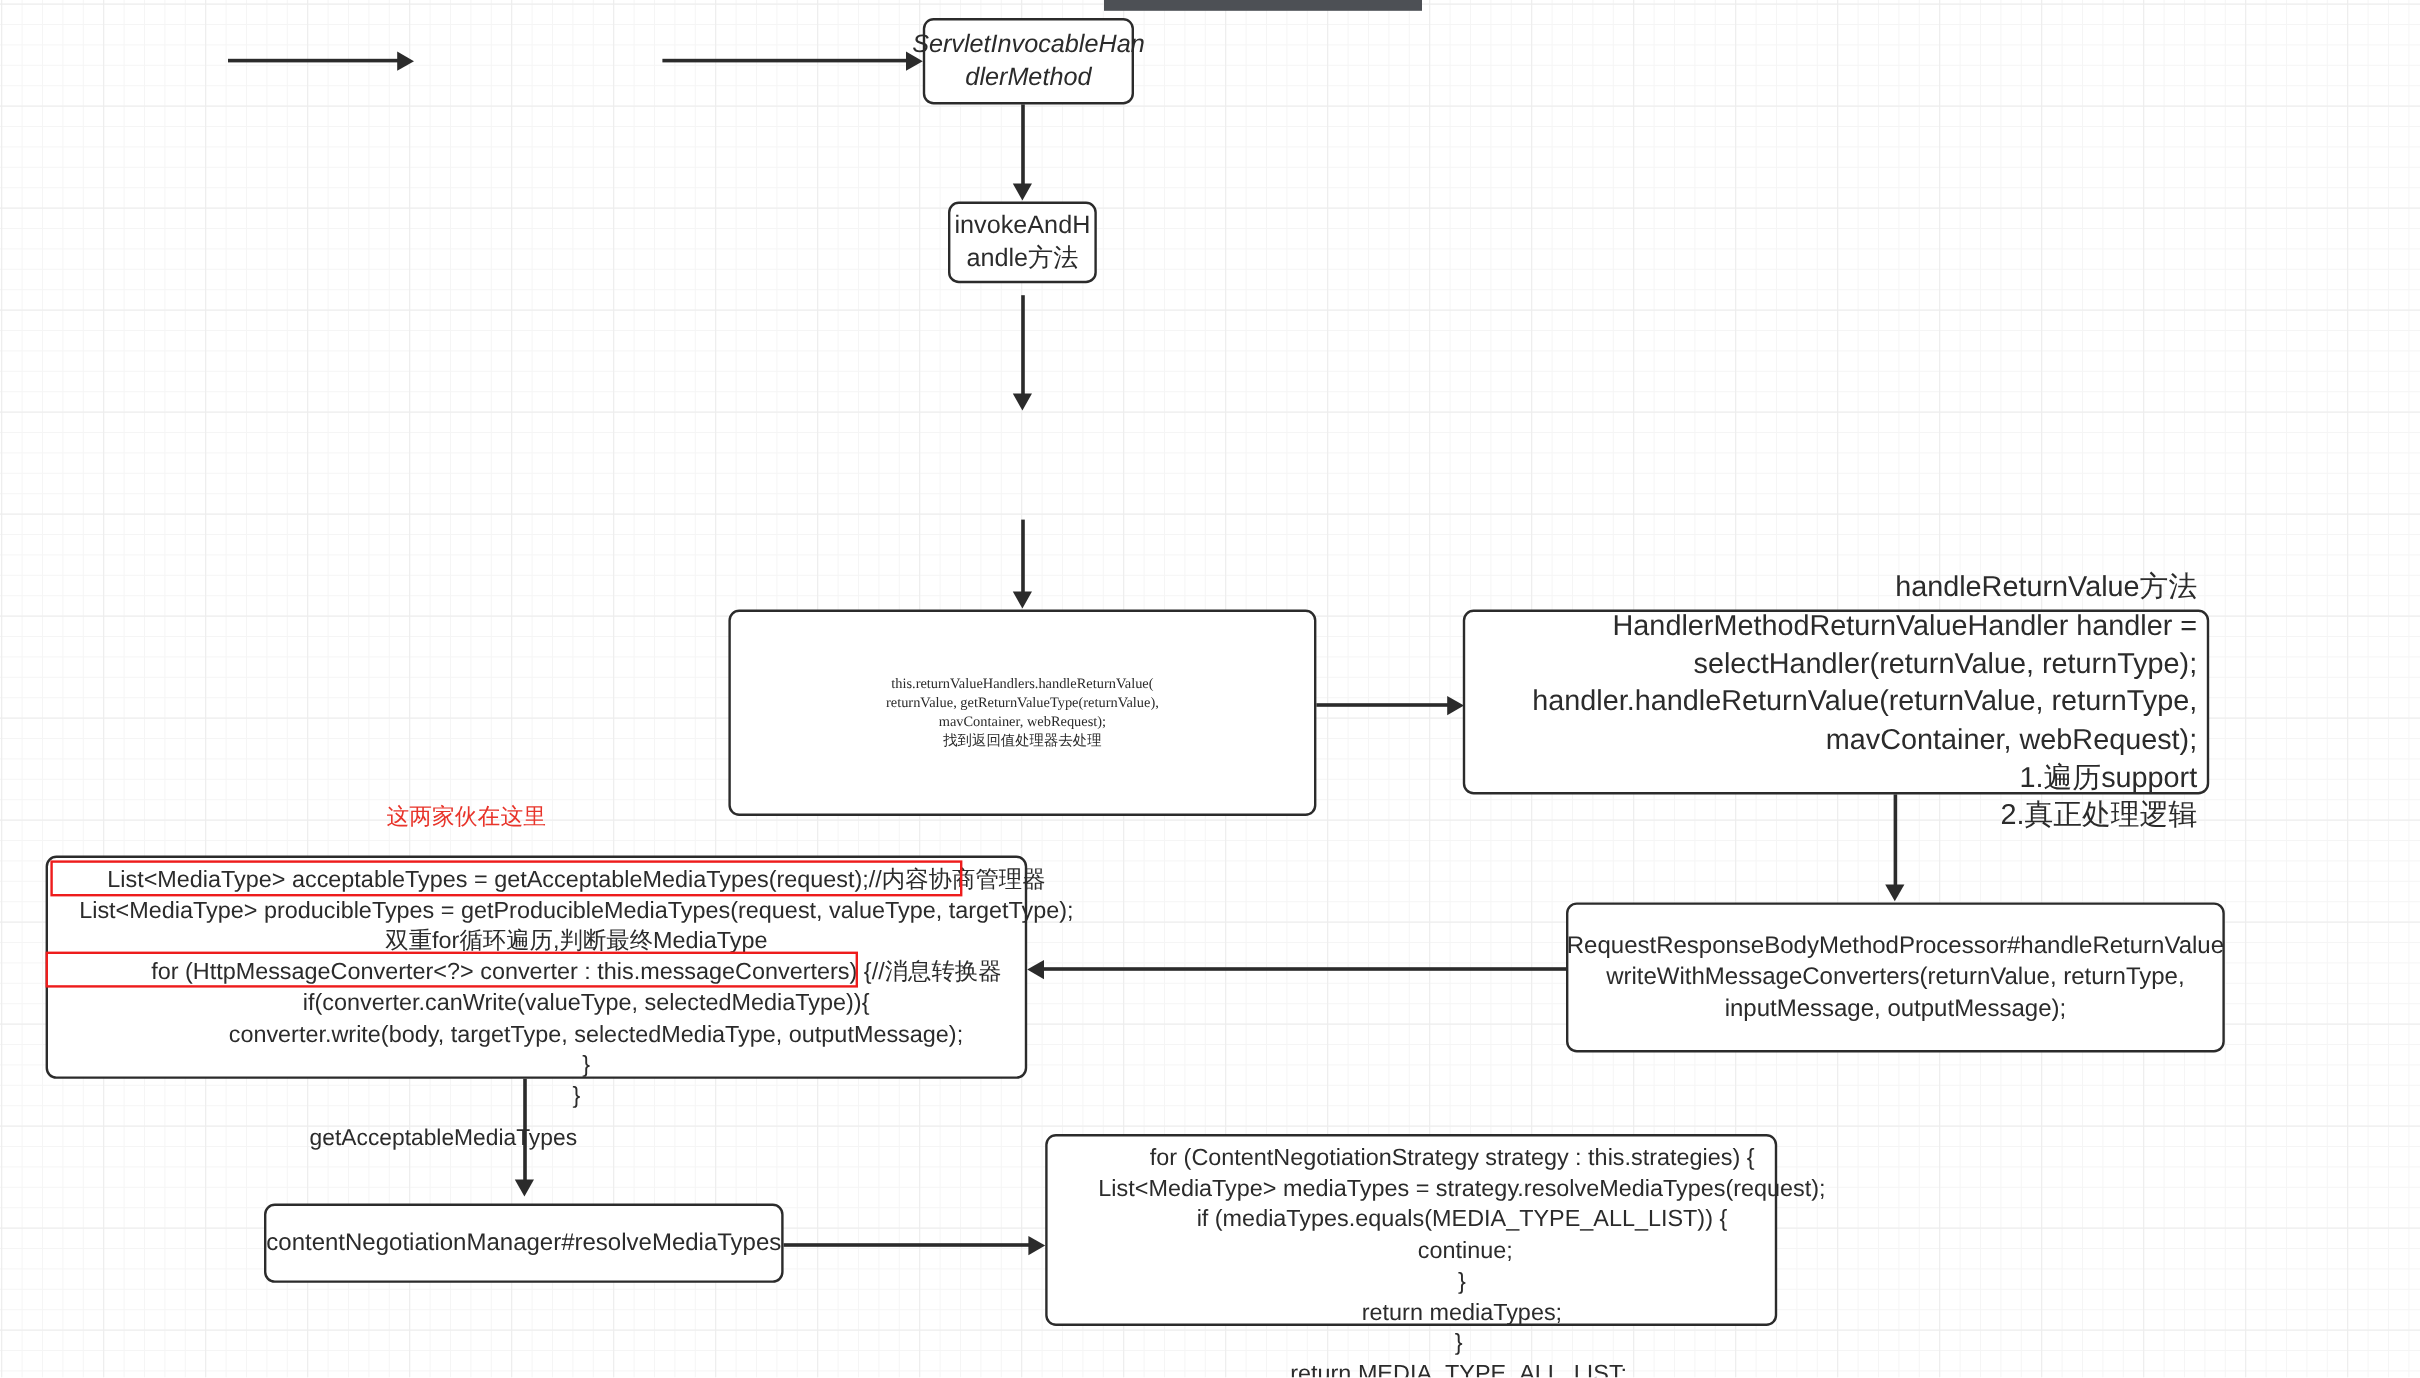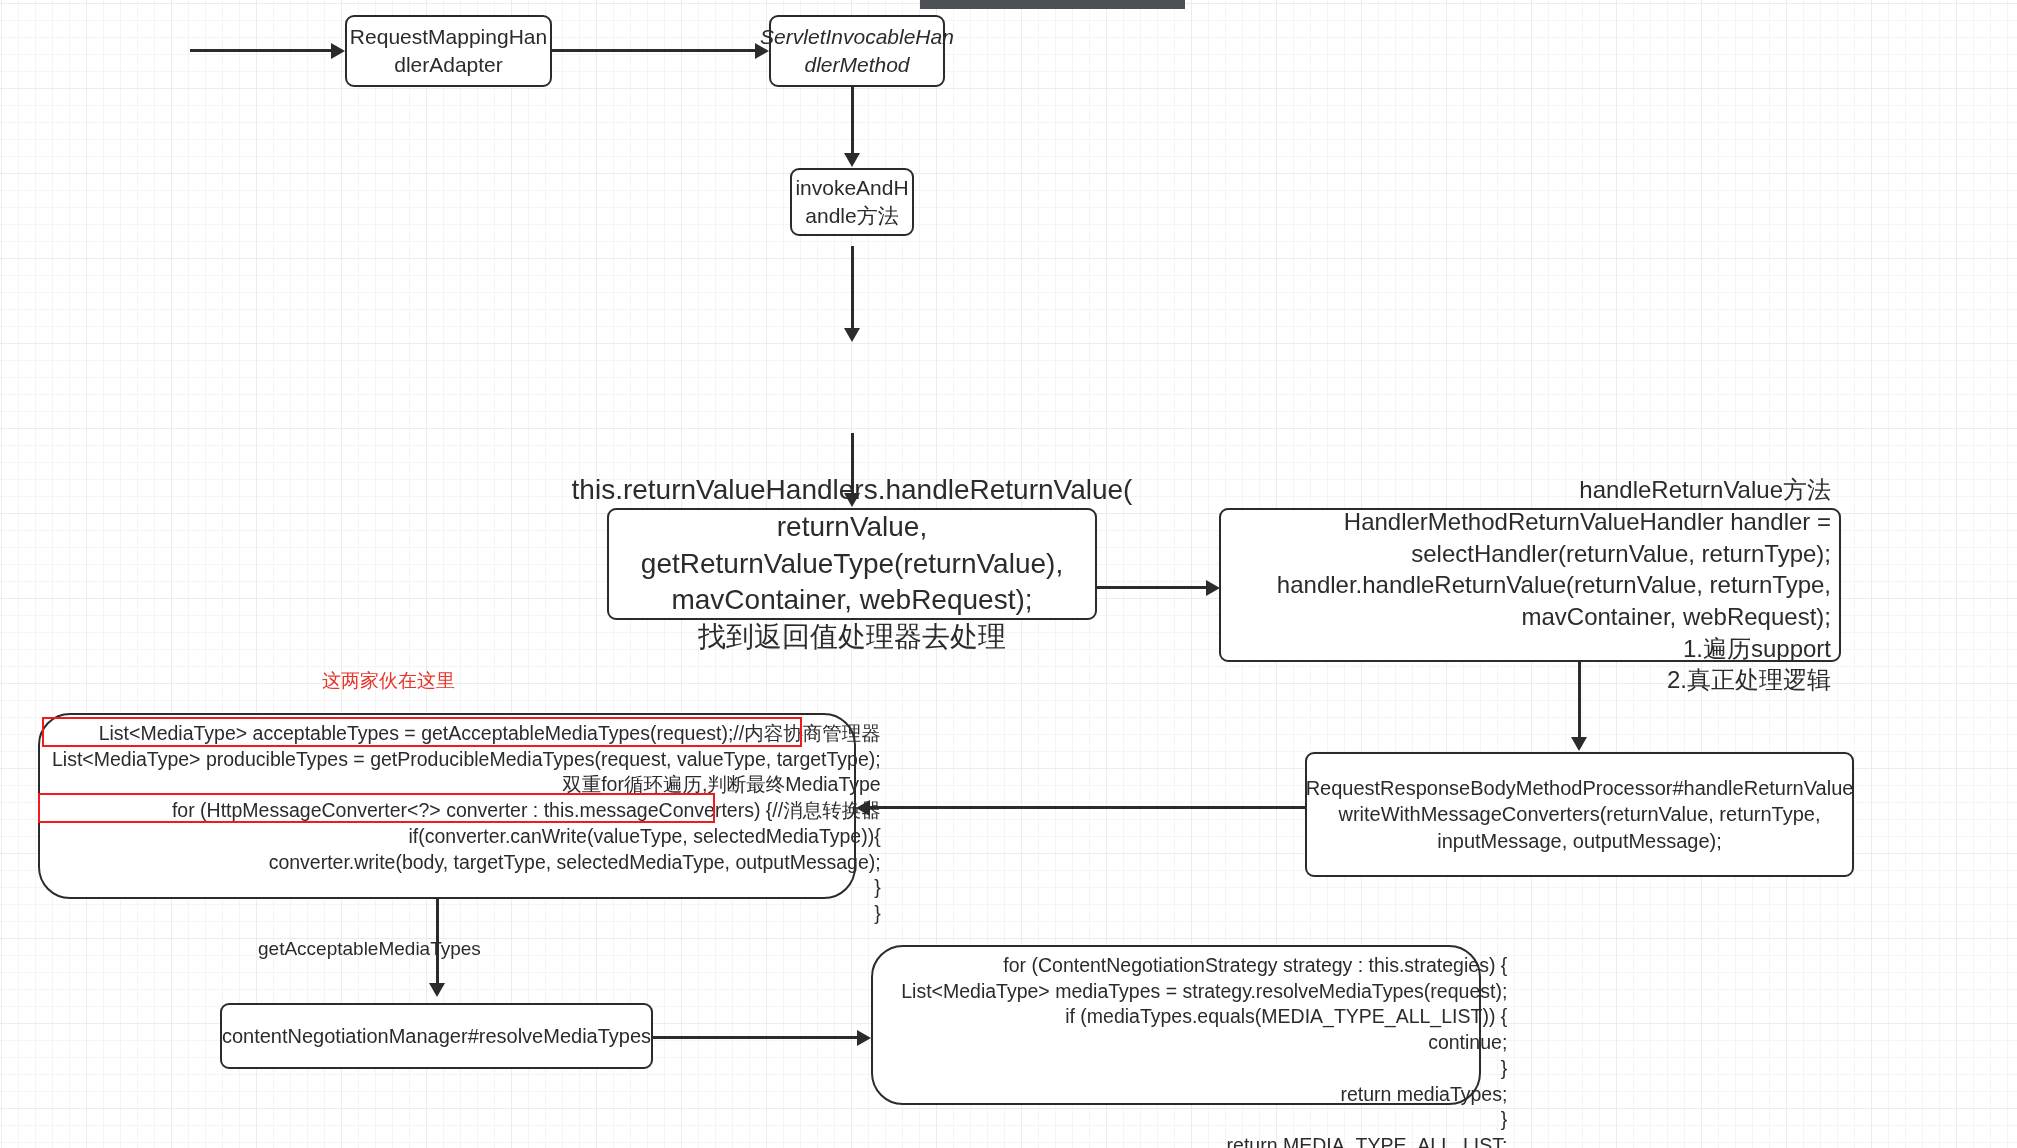--- a/index.html
+++ b/index.html
@@ -39,24 +39,23 @@
     text-align: center;
     color: #2b2b2b;
     font-family: "Liberation Sans", sans-serif;
     line-height: 1.32;
     white-space: pre-line;
     padding: 4px 8px;
   }
   .node.code {
     align-items: flex-start;
     justify-content: flex-start;
-    text-align: right;
+    text-align: center;
     white-space: pre;
-    padding: 6px 12px;
-    border-radius: 32px;
+    padding: 6px 26px;
   }
   .edge {
     position: absolute;
     background: #2b2b2b;
   }
   .edge.h { height: 2.5px; }
   .edge.v { width: 2.5px; }
   .arrowhead {
     position: absolute;
     width: 0; height: 0;
@@ -99,31 +98,29 @@
   }
 </style>
 </head>
 <body>
 
 <div id="canvas">
 
   <div class="topbar" style="left:920px; top:0px; width:265px; height:9px;"></div>
 
 
-  <div class="node" style="left:345px; top:15px; width:207px; height:72px; font-size:21px;">RequestMappingHan
-dlerAdapter</div>
 
   <div class="node" style="left:769px; top:15px; width:176px; height:72px; font-size:21px;font-style:italic;">ServletInvocableHan
 dlerMethod</div>
 
   <div class="node" style="left:790px; top:168px; width:124px; height:68px; font-size:21px;">invokeAndH
 andle方法</div>
 
 
-  <div class="node" style="left:607px; top:508px; width:490px; height:112px; font-size:28px;">this.returnValueHandlers.handleReturnValue(
+  <div class="node" style="left:607px; top:508px; width:490px; height:172px; font-size:12px;font-family:Liberation Serif, serif;">this.returnValueHandlers.handleReturnValue(
 returnValue, getReturnValueType(returnValue),
 mavContainer, webRequest);
 找到返回值处理器去处理</div>
 
   <div class="node" style="left:1219px; top:508px; width:622px; height:154px; font-size:24px;text-align:right;">handleReturnValue方法
 HandlerMethodReturnValueHandler handler = selectHandler(returnValue, returnType);
 handler.handleReturnValue(returnValue, returnType, mavContainer, webRequest);
 1.遍历support
 2.真正处理逻辑</div>
 

